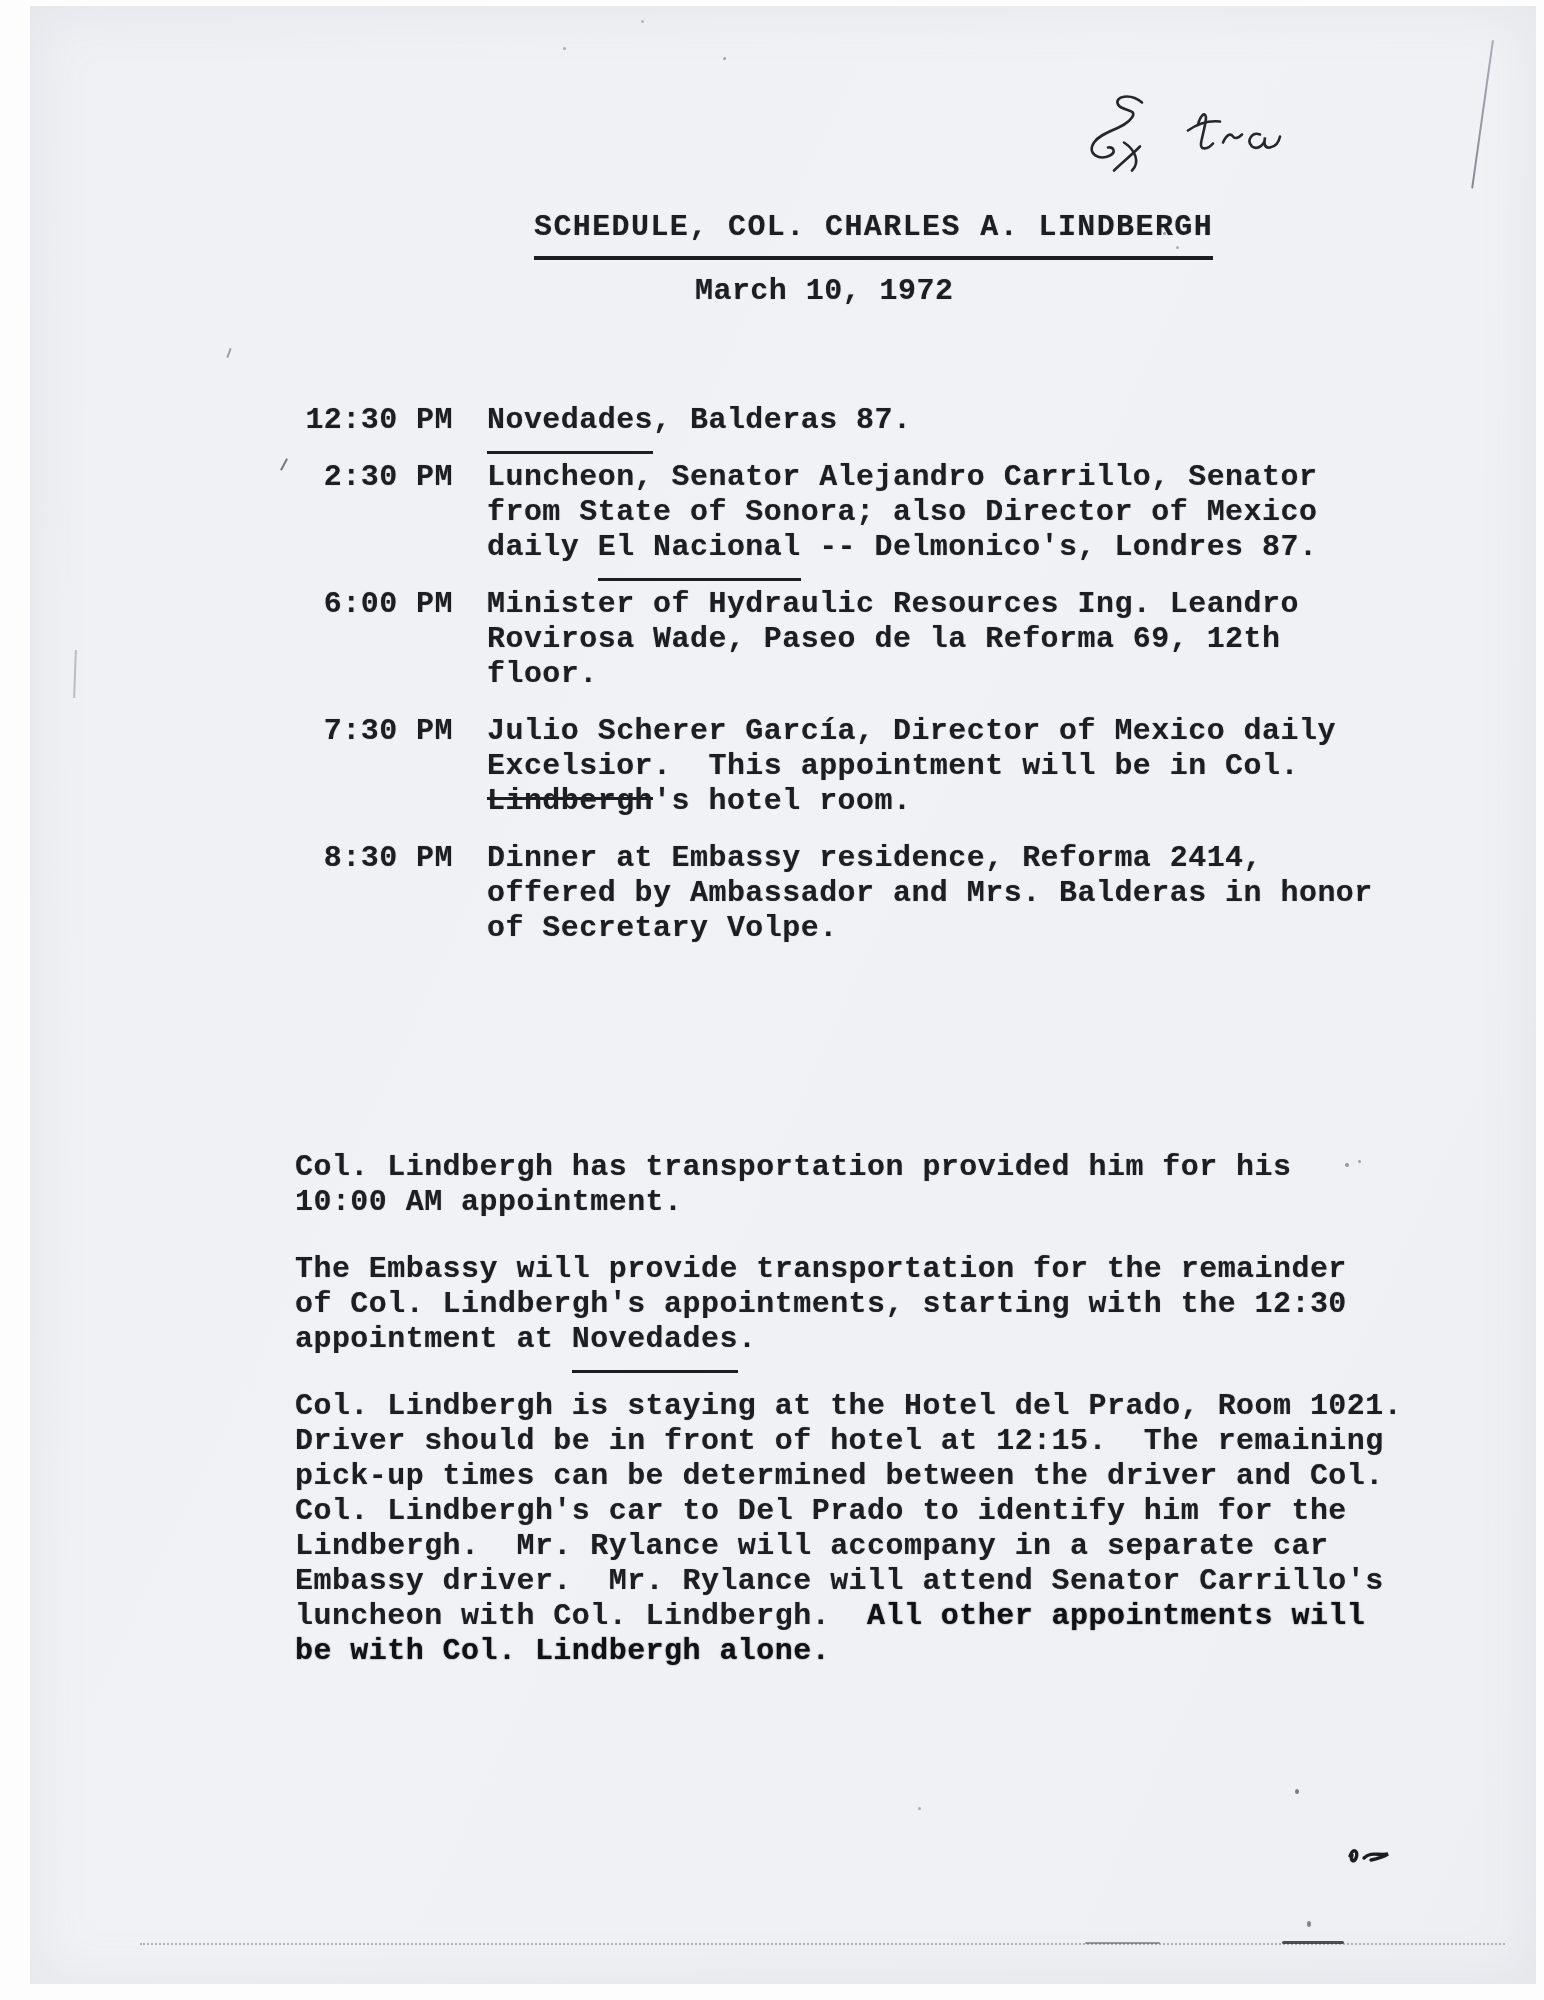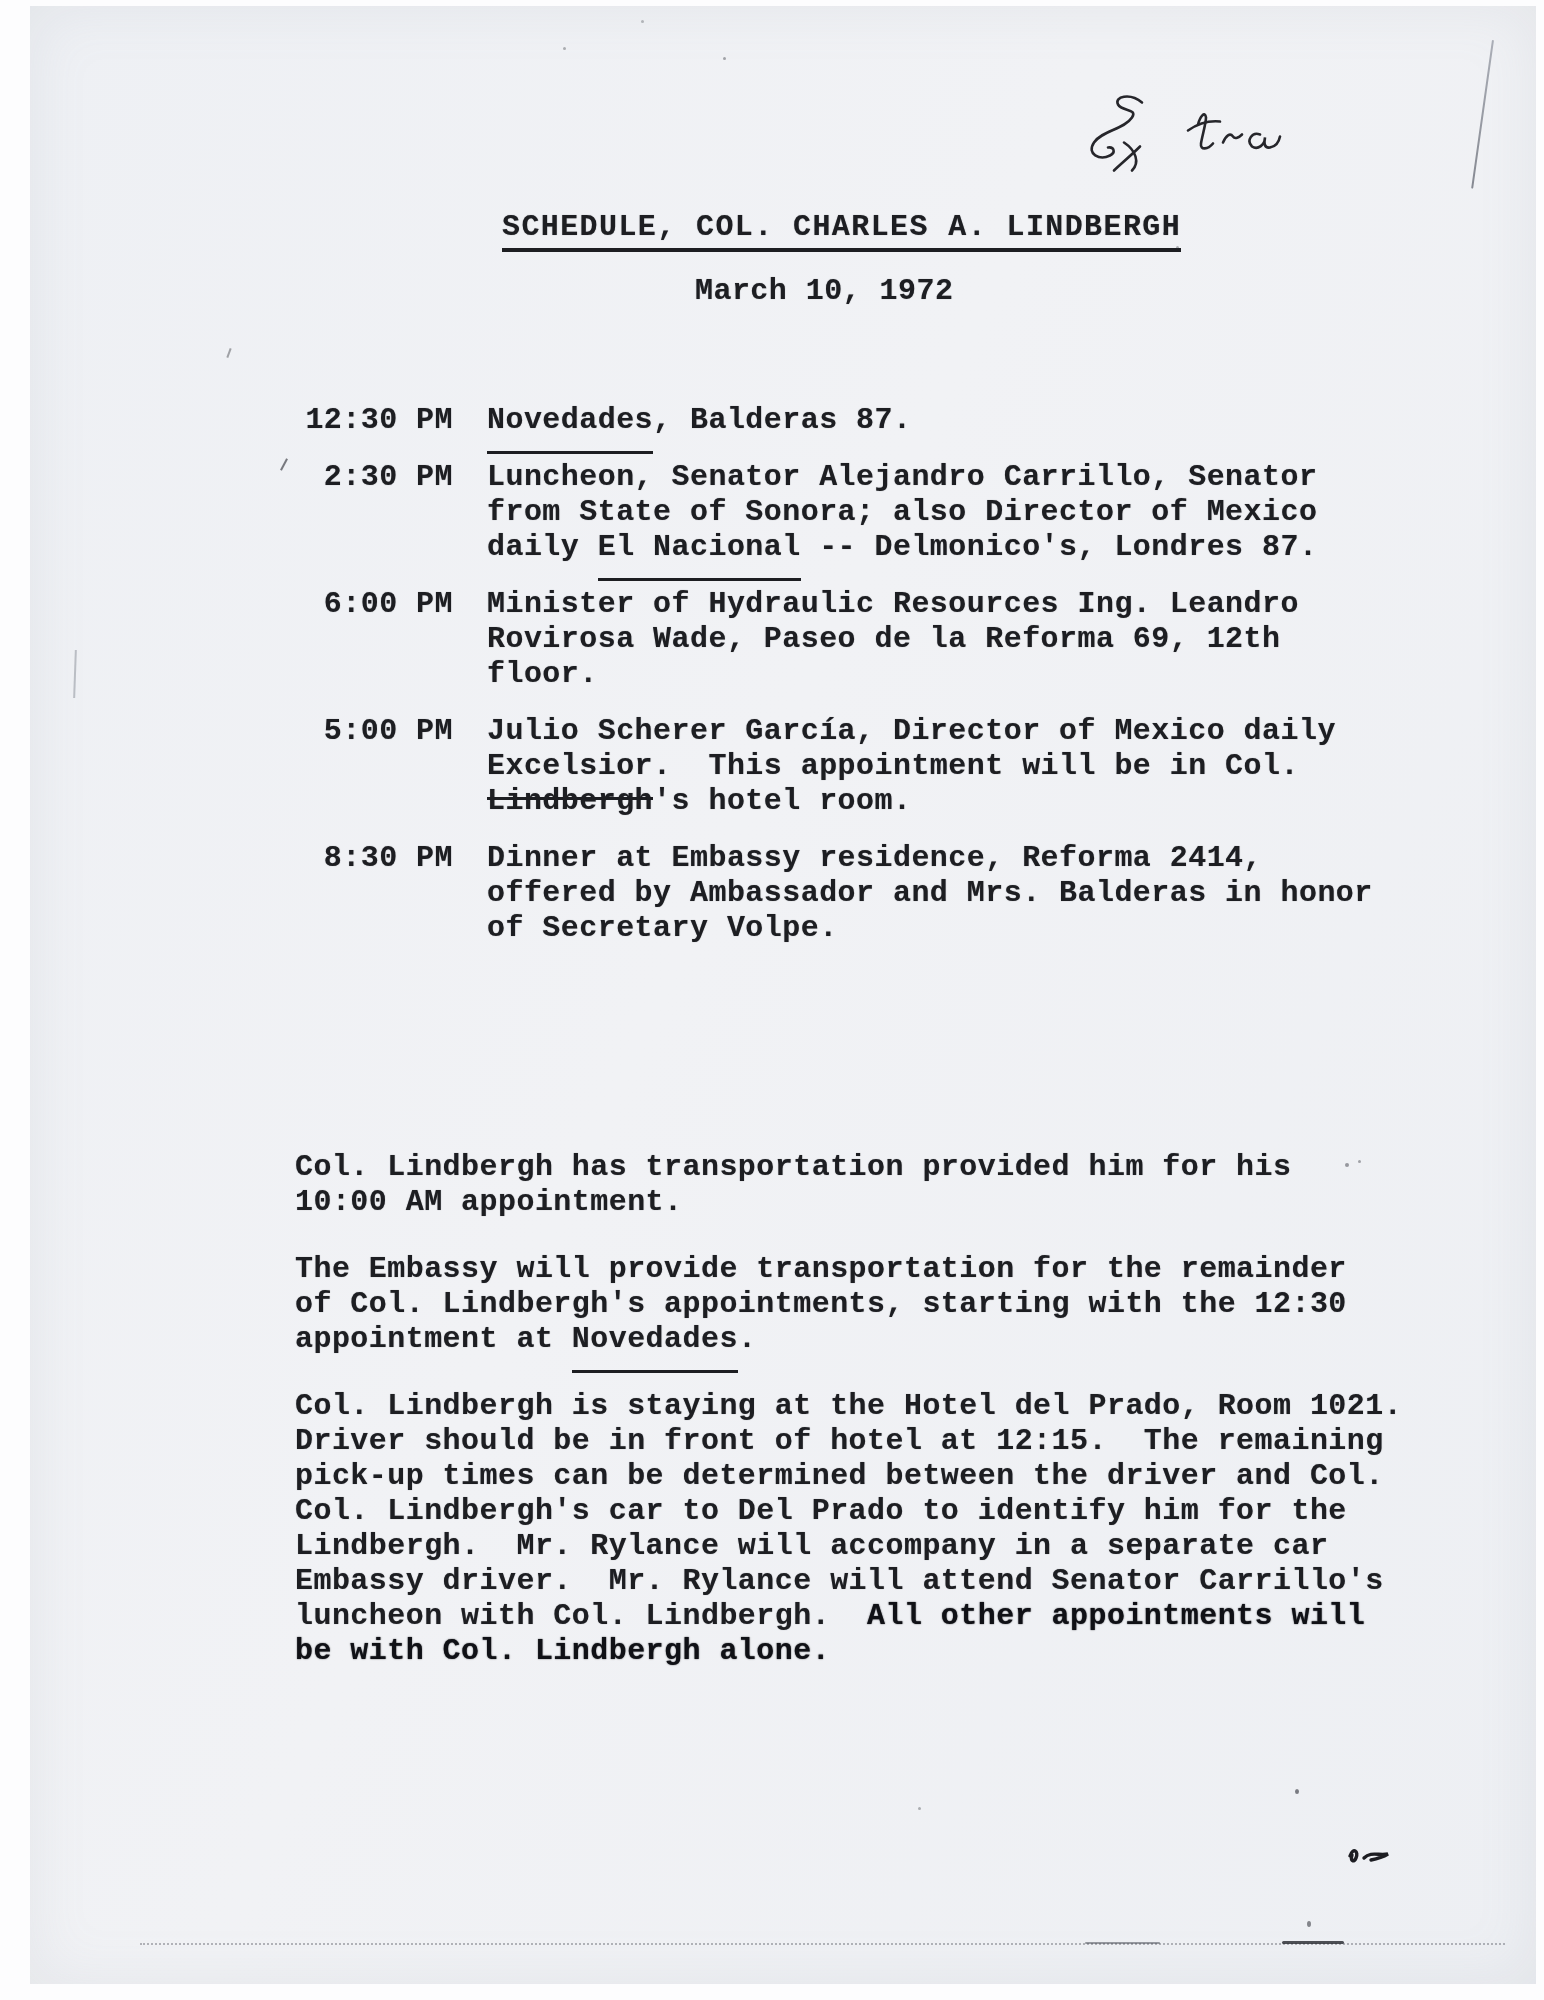--- a/index.html
+++ b/index.html
@@ -21,21 +21,22 @@
     font-weight:700;
     font-size:30px;
     line-height:35px;
     letter-spacing:0.45px;
     text-shadow:0 0 1px rgba(25,27,33,0.45);
   }
   .title { position:absolute; left:502px; top:210px; }
   .title .title-text {
     letter-spacing:1.4px;
     border-bottom:4px solid currentColor;
-    padding-bottom:4px;
+    padding-bottom:12px;
+    margin-left:32px;
   }
   .date-line { position:absolute; left:695px; top:274px; }
   .schedule { position:absolute; left:0; top:403px; width:100%; }
   .entry { position:relative; margin-bottom:22px; }
   .entry .time { position:absolute; left:305px; top:0; width:148px; text-align:right; }
   .entry .desc { margin-left:487px; width:940px; }
   .tline { white-space:pre; height:35px; }
   .paras { position:absolute; left:295px; top:1150px; width:1180px; }
   .para { margin-bottom:32px; }
   .u { border-bottom:3px solid currentColor; padding-bottom:14px; }
@@ -116,21 +117,21 @@
       </div>
       <div class="entry">
         <div class="time ink">6:00 PM</div>
         <div class="desc">
           <div class="tline ink"><span>Minister of Hydraulic Resources Ing. Leandro</span></div>
           <div class="tline ink"><span>Rovirosa Wade, Paseo de la Reforma 69, 12th</span></div>
           <div class="tline ink"><span>floor.</span></div>
         </div>
       </div>
       <div class="entry">
-        <div class="time ink">5:00 PM</div>
+        <div class="time ink">7:30 PM</div>
         <div class="desc">
           <div class="tline ink"><span>Julio Scherer García, Director of Mexico daily</span></div>
           <div class="tline ink"><span class="u">Excelsior</span><span>.  This appointment will be in Col.</span></div>
           <div class="tline ink"><span>Lindbergh's hotel room.</span></div>
         </div>
       </div>
       <div class="entry">
         <div class="time ink">8:30 PM</div>
         <div class="desc">
           <div class="tline ink"><span>Dinner at Embassy residence, Reforma 2414,</span></div>

